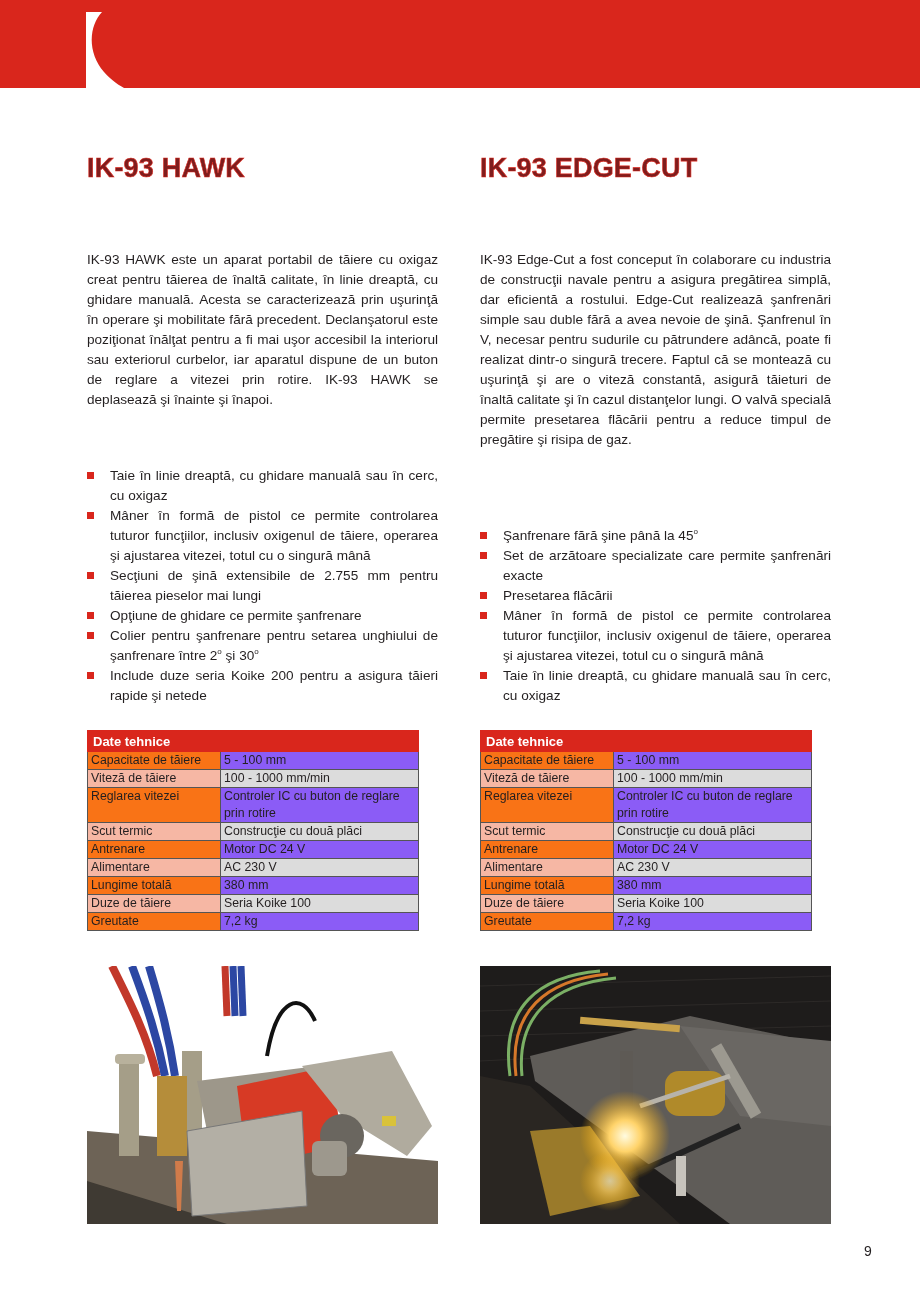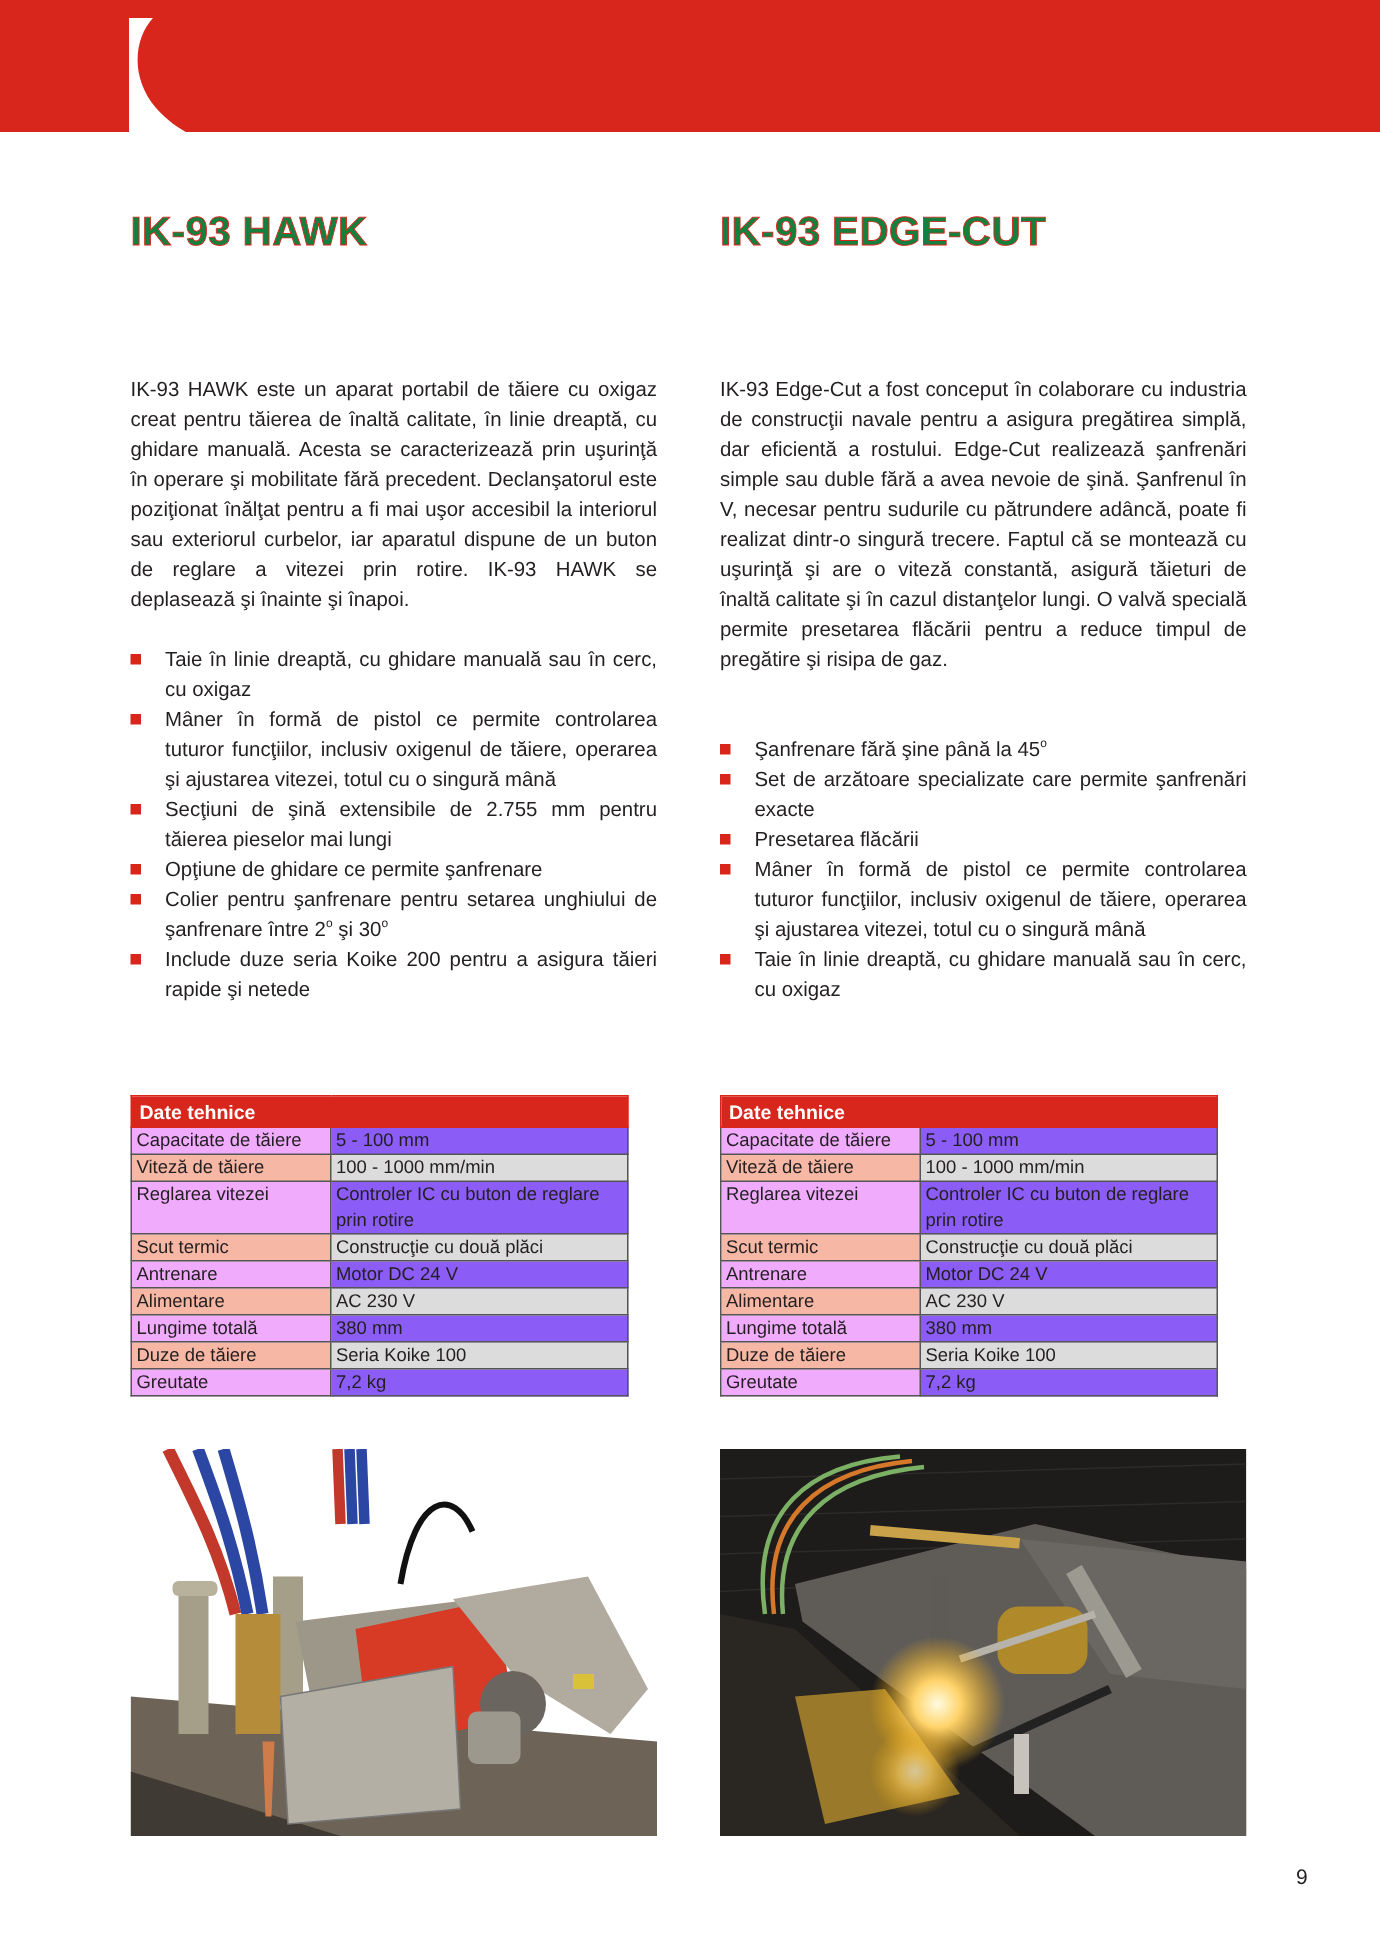--- a/index.html
+++ b/index.html
@@ -6,40 +6,40 @@
   html, body { width: 920px; height: 1299px; background: #ffffff; overflow: hidden; }
   body { position: relative; font-family: "Liberation Sans", sans-serif; color: #231f20; }
 
   .top-band { position: absolute; left: 0; top: 0; width: 920px; height: 88px; background: #d9261c; }
   .logo-mark { position: absolute; left: 84px; top: 12px; width: 44px; height: 77px; }
 
   .col { position: absolute; top: 0; width: 352px; }
   .col-left { left: 87px; }
   .col-right { left: 480px; }
 
-  .title { position: absolute; top: 139px; left: 0; font-family: "Liberation Sans", sans-serif;
-           font-weight: 900; font-size: 27px; letter-spacing: 0.2px; color: #15803d; white-space: nowrap;
+  .title { position: absolute; top: 153px; left: 0; font-family: "Liberation Sans", sans-serif;
+           font-weight: 900; font-size: 27px; letter-spacing: 0.2px; color: #7f1d1d; white-space: nowrap;
            -webkit-text-stroke: 0.6px #d9261c; }
 
   .intro { position: absolute; top: 250px; left: 0; width: 351px; font-size: 13.6px; line-height: 20px;
            text-align: justify; color: #231f20; }
 
-  .bullets { position: absolute; left: 0; width: 351px; list-style: none; }
+  .bullets { position: absolute; left: 0; width: 351px; list-style: none; margin-top: 36px; }
   .bullets li { position: relative; padding-left: 23px; font-size: 13.6px; line-height: 20px; text-align: justify; }
   .bullets li::before { content: ""; position: absolute; left: 0; top: 6px; width: 7px; height: 7px; background: #d9261c; }
   .col-left .bullets { top: 430px; }
   .col-right .bullets { top: 490px; }
   sup { font-size: 8px; vertical-align: 6px; line-height: 0; }
 
   .spec-table { position: absolute; top: 730px; left: 0; width: 332px; border-collapse: collapse; font-size: 12.3px; }
   .spec-table th { background: #d9261c; color: #ffffff; text-align: left; font-weight: bold; font-size: 13px;
                    height: 21px; padding: 1px 5px 0; border: 1px solid #d9261c; }
   .spec-table td { border: 1px solid #555; height: 17.7px; padding: 0 3px; line-height: 17px; vertical-align: top; color: #231f20; }
   .spec-table td.lbl { width: 133px; }
-  .spec-table tr.odd td.lbl { background: #f0abfc; }
+  .spec-table tr.odd td.lbl { background: #f97316; }
   .spec-table tr.odd td.val { background: #8b5cf6; }
   .spec-table tr.even td.lbl { background: #f6b7a4; }
   .spec-table tr.even td.val { background: #dcdcdc; }
 
   .photo { position: absolute; top: 966px; left: 0; width: 351px; height: 258px; overflow: hidden; }
   .photo svg { display: block; width: 100%; height: 100%; }
 
   .page-num { position: absolute; left: 864px; top: 1243px; font-size: 14px; color: #231f20; }
 </style>
 </head>

